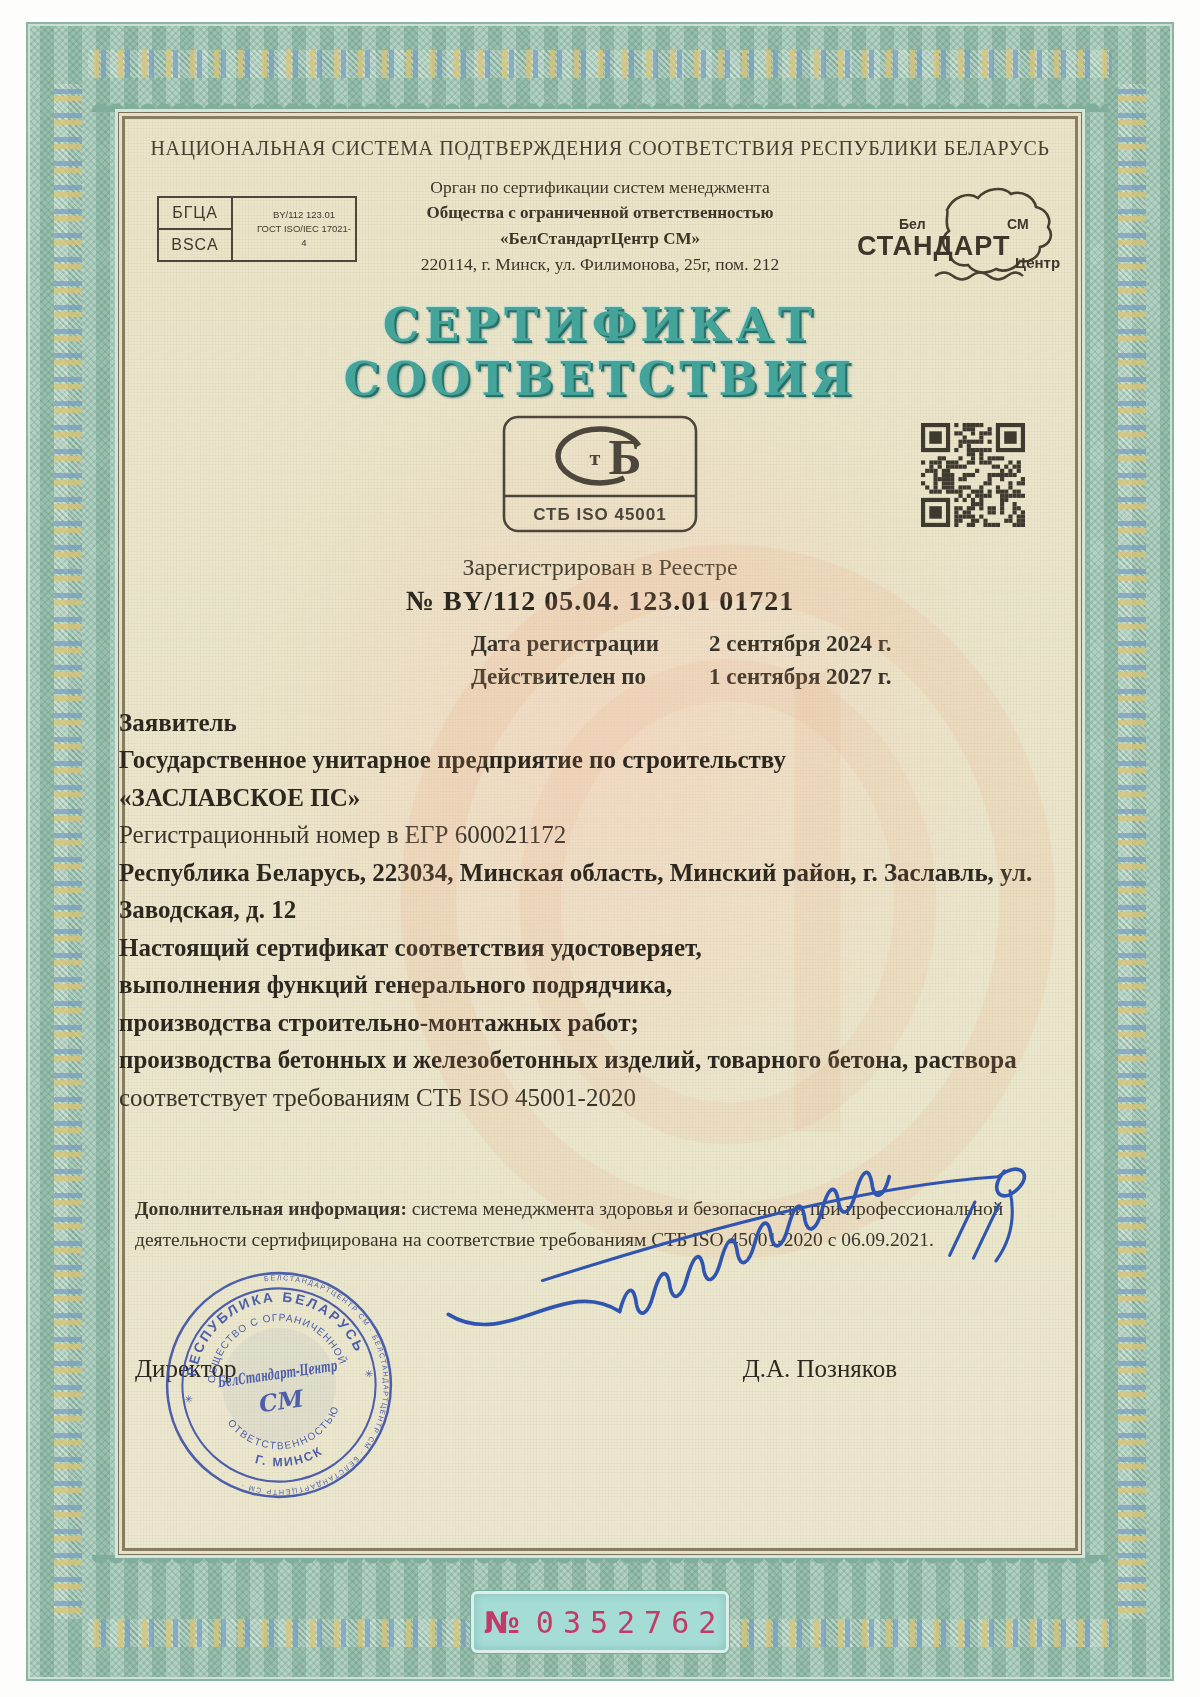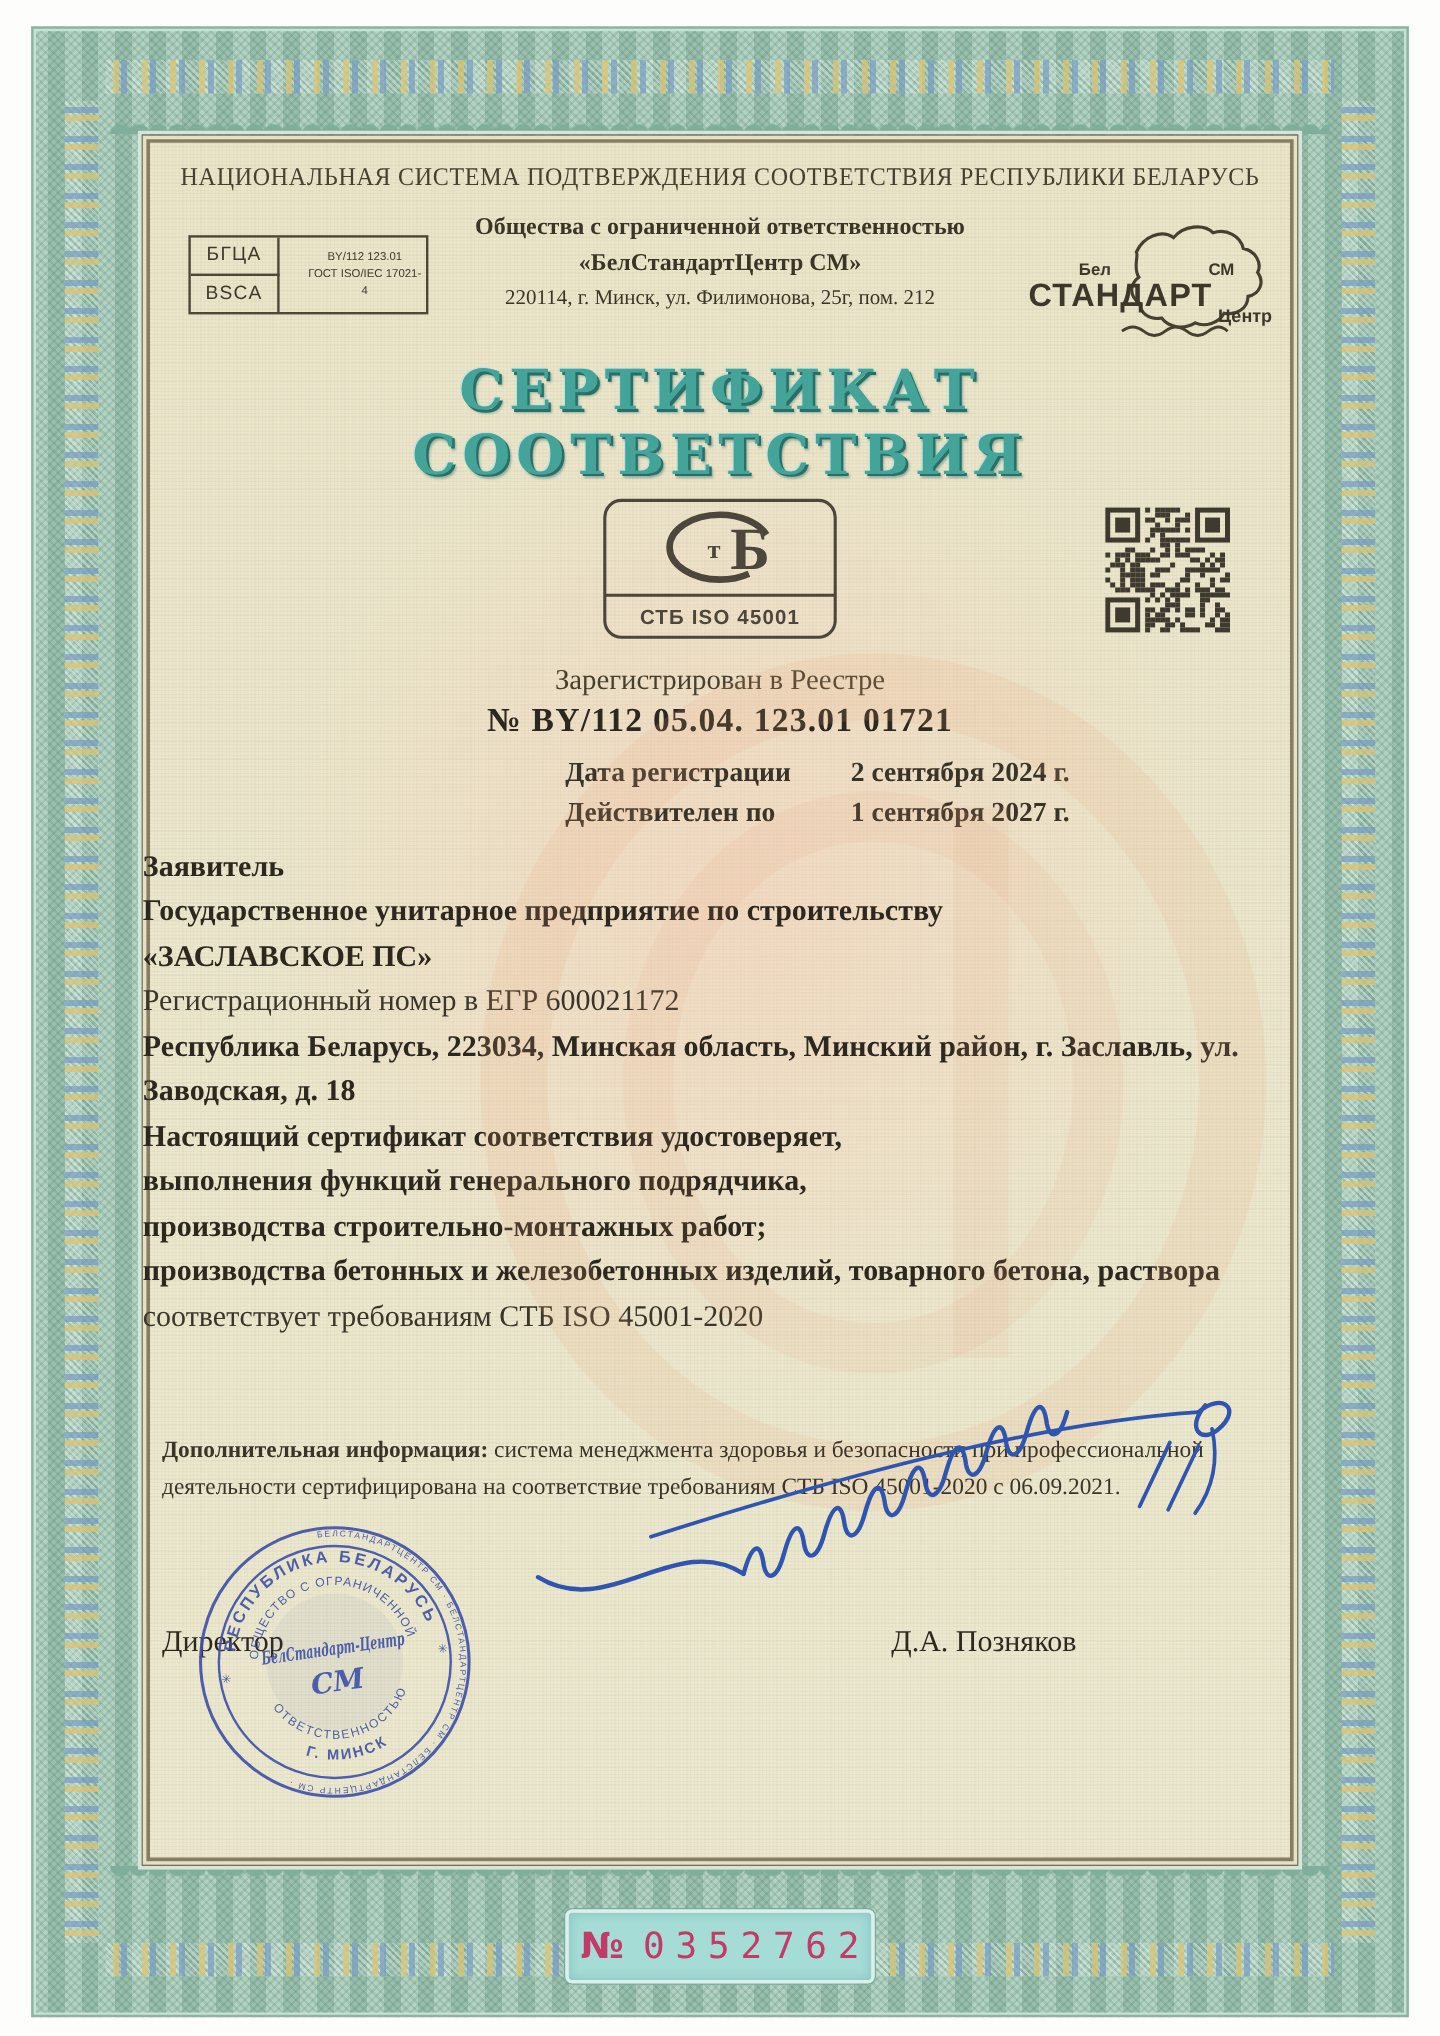--- a/index.html
+++ b/index.html
@@ -47,21 +47,21 @@
 
   
   .org-row{position:relative;height:116px;margin-top:14px;}
   .accr-box{position:absolute;left:38px;top:22px;display:grid;grid-template-columns:74px 122px;
     border:2px solid #4d4739;font-family:"Liberation Sans",sans-serif;color:#3e392c;}
   .accr-cell{display:flex;align-items:center;justify-content:center;}
   .accr-l{border-right:2px solid #4d4739;font-size:16px;letter-spacing:1px;height:30px;}
   .accr-l.top{border-bottom:2px solid #4d4739;}
   .accr-r{grid-column:2;grid-row:1 / span 2;flex-direction:column;font-size:9.5px;line-height:1.5;text-align:center;padding:2px;margin-left:20px;}
   .org-block{width:620px;margin:0 auto;text-align:center;font-size:17.5px;line-height:1.5;color:#3b3527;}
-  .org-block .b{font-weight:bold;font-size:20px;}
+  .org-block .b{font-weight:bold;font-size:17px;}
   .bsc-logo{position:absolute;right:16px;top:2px;}
 
   .title{margin:8px 0 0;text-align:center;font-family:"DejaVu Serif",serif;font-weight:bold;
     font-size:46px;letter-spacing:5px;word-spacing:22px;color:#45a49a;
     text-shadow:2px 2px 0 #2a6e67, 3px 3px 2px rgba(42,110,103,.45), -1px -1px 0 #bfe2dd;}
 
   .mark-row{position:relative;height:132px;margin-top:8px;}
   .stb-mark{display:block;margin:4px auto 0;}
   .qr{position:absolute;right:56px;top:6px;}
 
@@ -128,20 +128,21 @@
       <div class="accr-box">
         <div class="accr-cell accr-l top">БГЦА</div>
         <div class="accr-cell accr-r">
           <span>BY/112 123.01</span>
           <span>ГОСТ ISO/IEC 17021-4</span>
         </div>
         <div class="accr-cell accr-l">BSCA</div>
       </div>
 
       <div class="org-block">
+        <div>Орган по сертификации систем менеджмента</div>
         <div class="b">Общества с ограниченной ответственностью</div>
         <div class="b">«БелСтандартЦентр СМ»</div>
         <div>220114, г. Минск, ул. Филимонова, 25г, пом. 212</div>
       </div>
 
       <svg class="bsc-logo" width="214" height="112" viewBox="0 0 214 112">
         <path d="M96,34 c6,-13 21,-19 31,-12 c8,-10 25,-12 33,-4 c11,-4 23,3 25,13 c10,2 16,12 12,20 c6,8 2,18 -8,20 c0,10 -10,16 -20,14 c-4,8 -16,12 -24,8 c-10,6 -22,4 -28,-4 c-10,2 -18,-4 -18,-12 c-9,-6 -9,-16 -1,-22 c-5,-8 0,-18 -2,-21 z" fill="none" stroke="#45402f" stroke-width="2.6"></path>
         <path d="M84,100 q9,-7 18,0 t18,0 t18,0 t18,0 t16,0" fill="none" stroke="#45402f" stroke-width="2.4"></path>
         <text x="48" y="53" font-family="Liberation Sans,sans-serif" font-weight="bold" font-size="14" fill="#3c372a">Бел</text>
         <text x="6" y="79" font-family="Liberation Sans,sans-serif" font-weight="bold" font-size="27" letter-spacing="1" fill="#3c372a">СТАНДАРТ</text>
@@ -395,21 +396,21 @@
         <span class="date-label">Действителен по</span>
         <span class="date-value">1 сентября 2027 г.</span>
       </div>
     </div>
 
     <div class="body-block">
       <p class="b">Заявитель</p>
       <p class="b">Государственное унитарное предприятие по строительству</p>
       <p class="b">«ЗАСЛАВСКОЕ ПС»</p>
       <p class="rg">Регистрационный номер в ЕГР 600021172</p>
-      <p class="b">Республика Беларусь, 223034, Минская область, Минский район, г. Заславль, ул. Заводская, д. 18</p>
+      <p class="b">Республика Беларусь, 223034, Минская область, Минский район, г. Заславль, ул. Заводская, д. 12</p>
       <p class="b">Настоящий сертификат соответствия удостоверяет,</p>
       <p class="b">выполнения функций генерального подрядчика,</p>
       <p class="b">производства строительно-монтажных работ;</p>
       <p class="b">производства бетонных и железобетонных изделий, товарного бетона, раствора</p>
       <p class="rg">соответствует требованиям СТБ ISO 45001-2020</p>
     </div>
 
     <div class="addinfo">
       <span class="b">Дополнительная информация:</span><span> система менеджмента здоровья и безопасности при профессиональной деятельности сертифицирована на соответствие требованиям СТБ ISO 45001-2020 с 06.09.2021.</span>
     </div>

